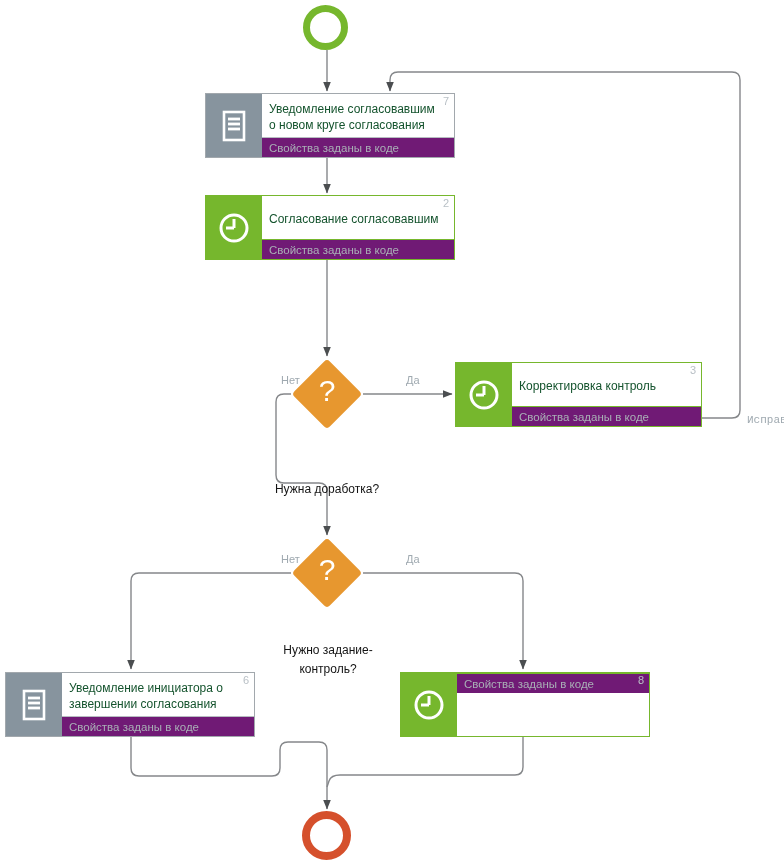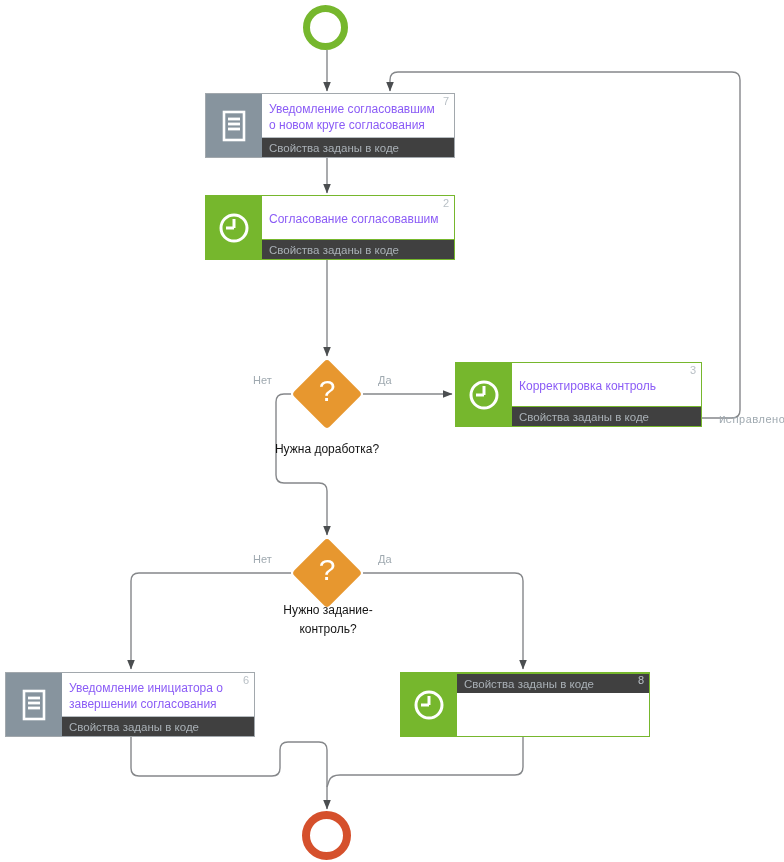--- a/index.html
+++ b/index.html
@@ -6,42 +6,42 @@
   .canvas{
     position:relative;width:784px;height:862px;background:#ffffff;overflow:hidden;
     font-family:"Liberation Sans","DejaVu Sans",sans-serif;
   }
   svg.edge-layer{position:absolute;left:0;top:0;width:784px;height:862px;}
 
   
   .task{position:absolute;display:flex;background:#fff;box-sizing:border-box;}
   .task .icon{flex:0 0 56px;width:56px;display:flex;align-items:center;justify-content:center;}
   .task .body{flex:1;display:flex;flex-direction:column;position:relative;min-width:0;background:#fff;}
-  .task .title{flex:1;display:flex;align-items:center;padding:3px 14px 0 7px;font-size:12px;color:#8b5cf6;line-height:1.35;}
+  .task .title{flex:1;display:flex;align-items:center;padding:3px 14px 0 7px;font-size:12px;color:#14532d;line-height:1.35;}
   .task .num{position:absolute;top:1px;right:5px;font-size:11px;color:#b9c0c6;}
-  .task .subtitle{height:20px;box-sizing:border-box;display:flex;align-items:center;padding-left:7px;font-size:11.5px;color:#a9b0b6;background:#404040;}
+  .task .subtitle{height:20px;box-sizing:border-box;display:flex;align-items:center;padding-left:7px;font-size:11.5px;color:#a9b0b6;background:#701a75;}
   .task.gray{border:1px solid #a2a8ad;}
   .task.gray .icon{background:#87949e;}
   .task.gray .subtitle{border-top:1px solid #b7bdc1;}
   .task.green{border:1px solid #76b72d;}
   .task.green .icon{background:#76b72d;}
   .task.green .subtitle{border-top:1px solid #76b72d;}
 
   
   .event{position:absolute;border-radius:50%;background:#fff;box-sizing:content-box;}
   .event.start{left:303px;top:5px;width:31px;height:31px;border:7px solid #76b72d;}
   .event.end{left:302px;top:811px;width:33px;height:33px;border:8px solid #d5502c;}
 
   
   .gateway{position:absolute;width:72px;height:72px;}
   .gateway .shape{position:absolute;left:11px;top:11px;width:50px;height:50px;background:#e7972f;transform:rotate(45deg);border-radius:4px;}
   .gateway .mark{position:absolute;left:0;top:0;right:0;bottom:6px;display:flex;align-items:center;justify-content:center;color:#fff;font-size:30px;}
 
-  .lbl{position:absolute;font-size:11px;color:#9fa9b0;white-space:nowrap;}
-  .caption{position:absolute;font-size:12px;color:#141414;text-align:center;white-space:pre-line;line-height:1.6;}
+  .lbl{position:absolute;font-size:11px;color:#9fa9b0;white-space:nowrap;margin-left:28px;}
+  .caption{position:absolute;font-size:12px;color:#141414;text-align:center;white-space:pre-line;line-height:1.6;margin-top:40px;}
 </style>
 </head>
 <body>
 
 <div class="canvas">
 
   <svg class="edge-layer" viewBox="0 0 784 862">
     <defs>
       <marker id="arr" markerWidth="11" markerHeight="9" refX="9.5" refY="4" orient="auto" markerUnits="userSpaceOnUse">
         <path d="M0,0 L10,4 L0,8 z" fill="#4b4e50"></path>

